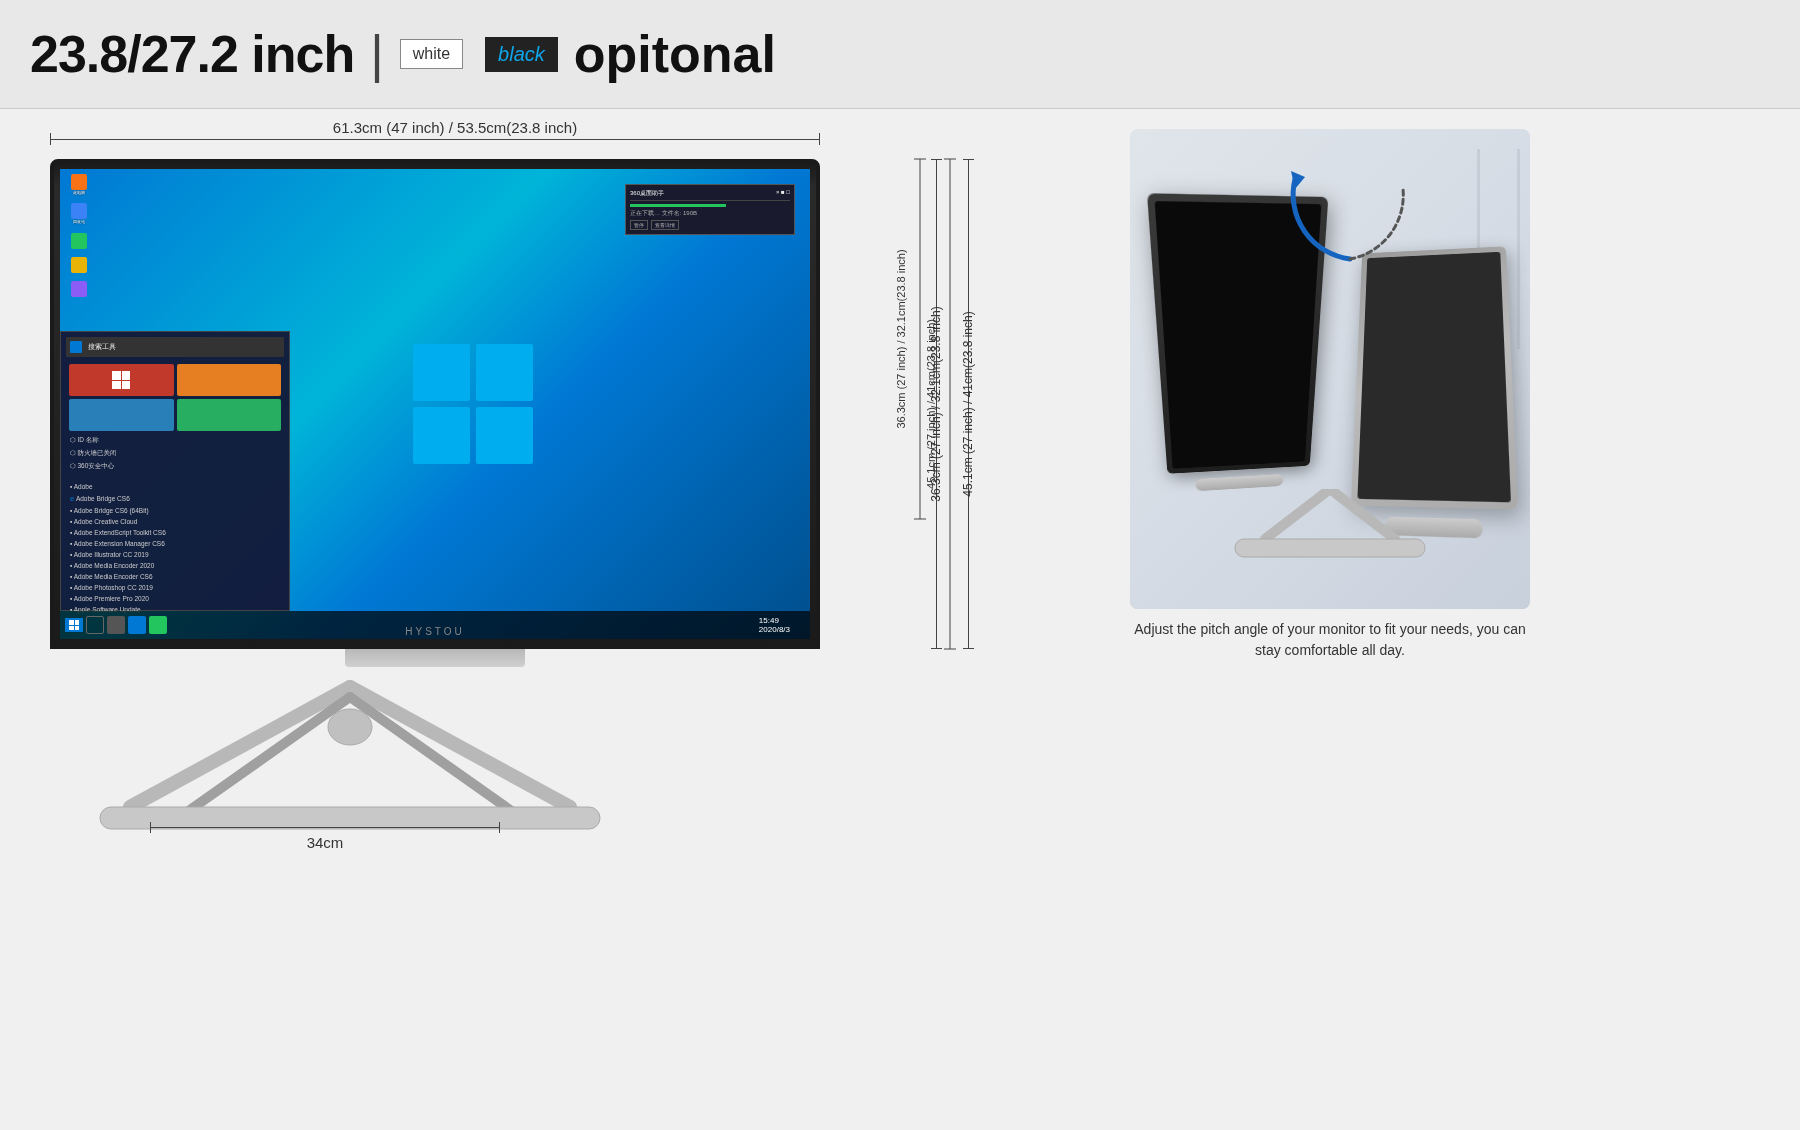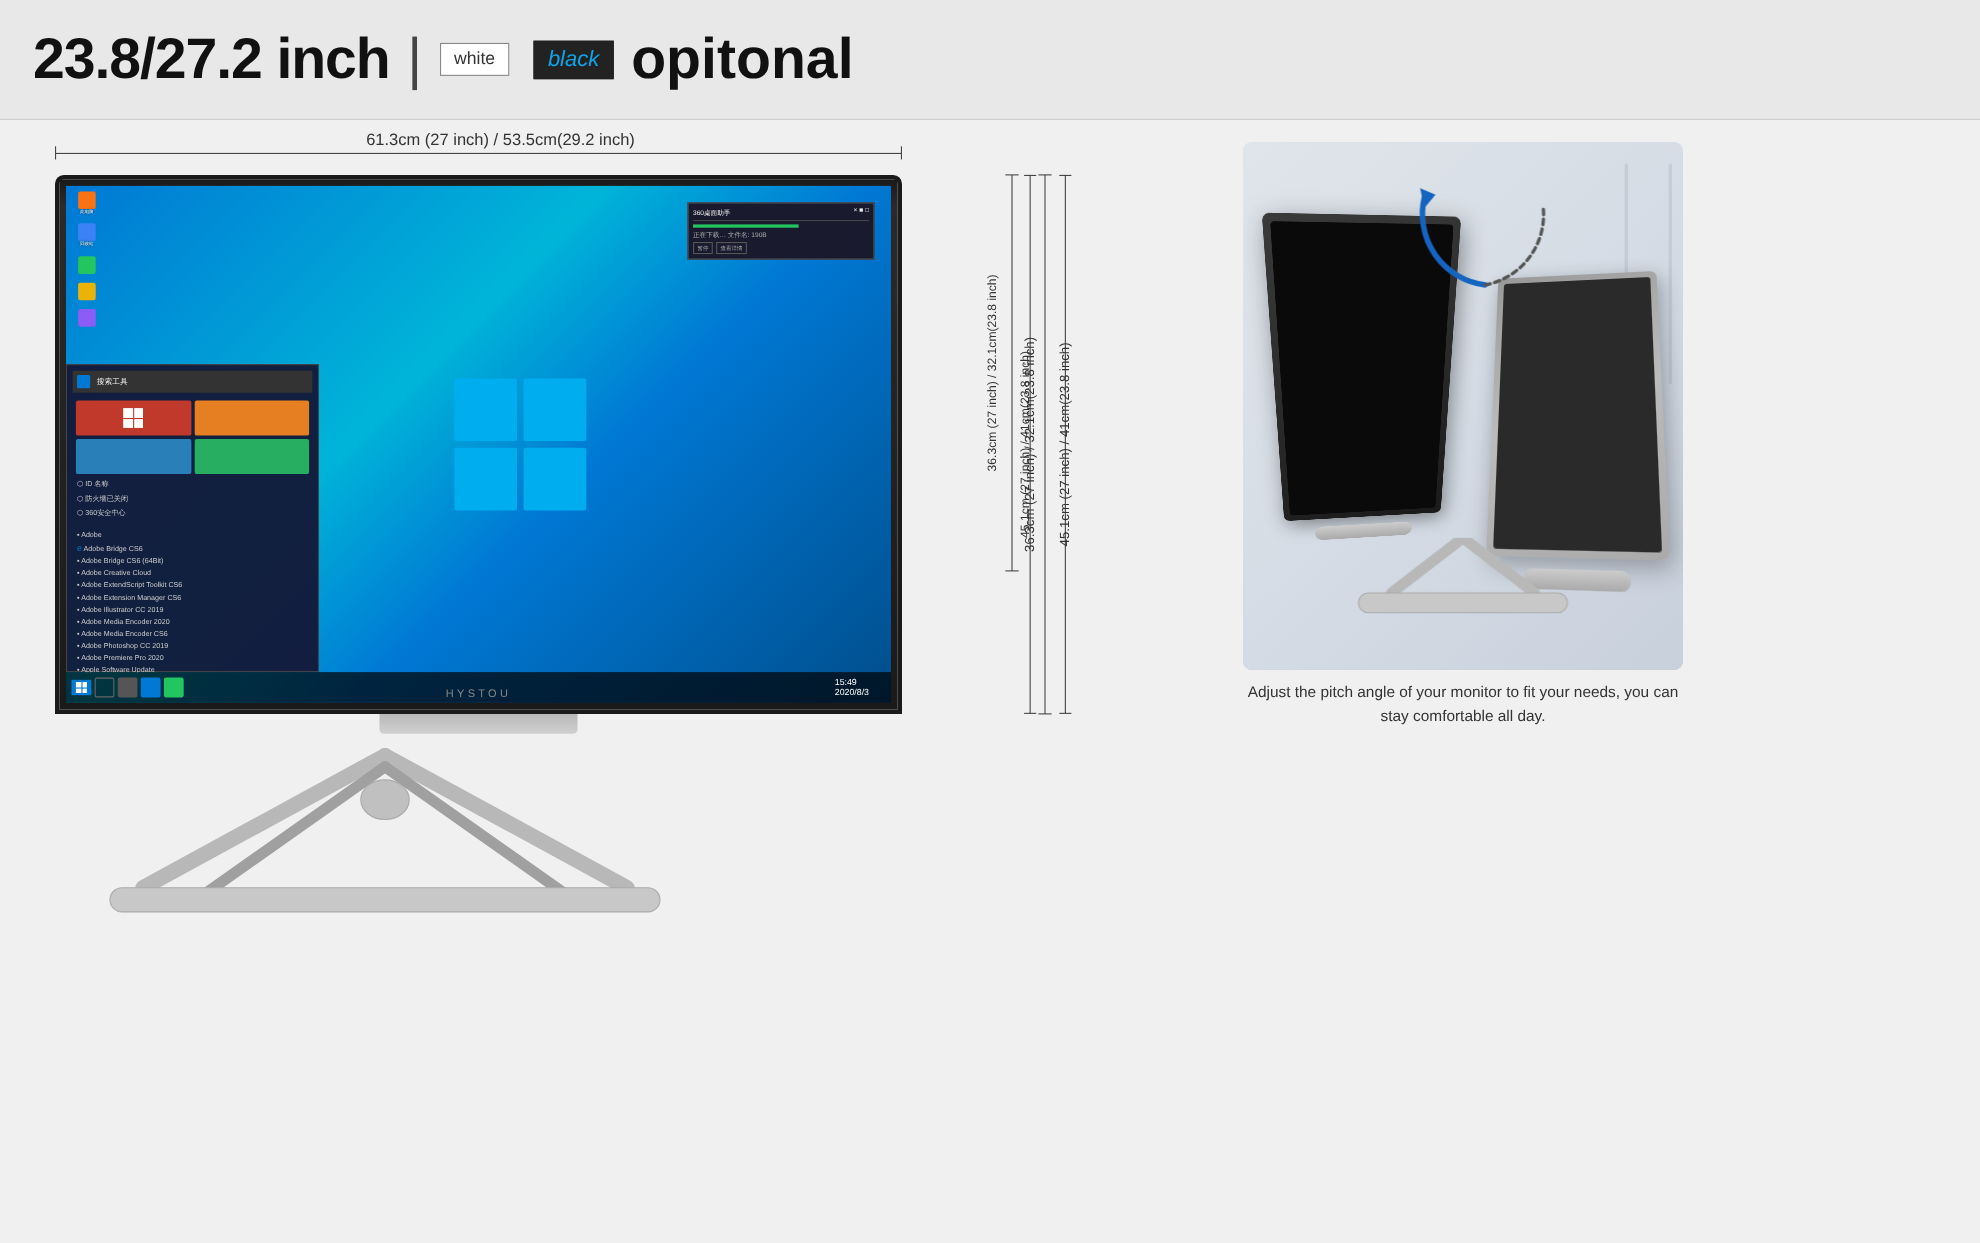--- a/index.html
+++ b/index.html
@@ -267,21 +267,21 @@
 </div>
 
 <div class="main">
 
   <div class="left-panel">
 
     <div style="position:relative; width:810px; height:40px; margin-left:20px;">
       <div style="position:absolute; top:20px; left:0; right:40px; height:1px; background:#444;"></div>
       <div style="position:absolute; top:14px; left:0; width:1px; height:12px; background:#444;"></div>
       <div style="position:absolute; top:14px; right:40px; width:1px; height:12px; background:#444;"></div>
-      <span style="position:absolute; top:0; left:50%; transform:translateX(-50%); font-size:15px; color:#333; white-space:nowrap;">61.3cm (27 inch) / 53.5cm(29.2 inch)</span>
+      <span style="position:absolute; top:0; left:50%; transform:translateX(-50%); font-size:15px; color:#333; white-space:nowrap;">61.3cm (47 inch) / 53.5cm(23.8 inch)</span>
     </div>
 
     <div style="position:relative;">
       <div class="monitor-body">
         <div class="screen">
 
           <div class="desktop-icons">
             <div class="desktop-icon">
               <div class="d-icon-img" style="background:#f97316;"></div>
               <div class="d-icon-label">此电脑</div>
@@ -423,20 +423,27 @@
         <line x1="300" y1="20" x2="520" y2="140" stroke="#b8b8b8" stroke-width="14" stroke-linecap="round"></line>
         <line x1="300" y1="30" x2="130" y2="150" stroke="#a0a0a0" stroke-width="10" stroke-linecap="round"></line>
         <line x1="300" y1="30" x2="470" y2="150" stroke="#a0a0a0" stroke-width="10" stroke-linecap="round"></line>
 
         <ellipse cx="300" cy="60" rx="22" ry="18" fill="#c0c0c0" stroke="#aaa" stroke-width="1"></ellipse>
 
         <rect x="50" y="140" width="500" height="22" rx="11" fill="#c8c8c8" stroke="#aaa" stroke-width="1"></rect>
       </svg>
     </div>
 
+    <div style="position:relative; width:350px; margin: 0 auto 0 120px; margin-top:-20px;">
+      <div style="width:100%;height:1px;background:#444;position:relative;">
+        <div style="position:absolute;top:-5px;left:0;width:1px;height:11px;background:#444;"></div>
+        <div style="position:absolute;top:-5px;right:0;width:1px;height:11px;background:#444;"></div>
+      </div>
+      <div style="text-align:center;font-size:15px;color:#333;margin-top:6px;">34cm</div>
+    </div>
 
   </div>
 
   <div class="right-panel">
 
     <div style="width:400px;height:480px;position:relative;background:linear-gradient(180deg,#e8e8e8 0%,#d0d0d0 60%,#c0c0c0 100%);border-radius:8px;overflow:hidden;">
 
       <div style="position:absolute;right:0;top:0;width:100%;height:100%;background:linear-gradient(135deg,#e0e5ea 0%,#d5dce5 50%,#c8d0dc 100%);"></div>
 
       <div style="position:absolute;right:10px;top:20px;width:3px;height:200px;background:rgba(180,190,200,0.5);"></div>

